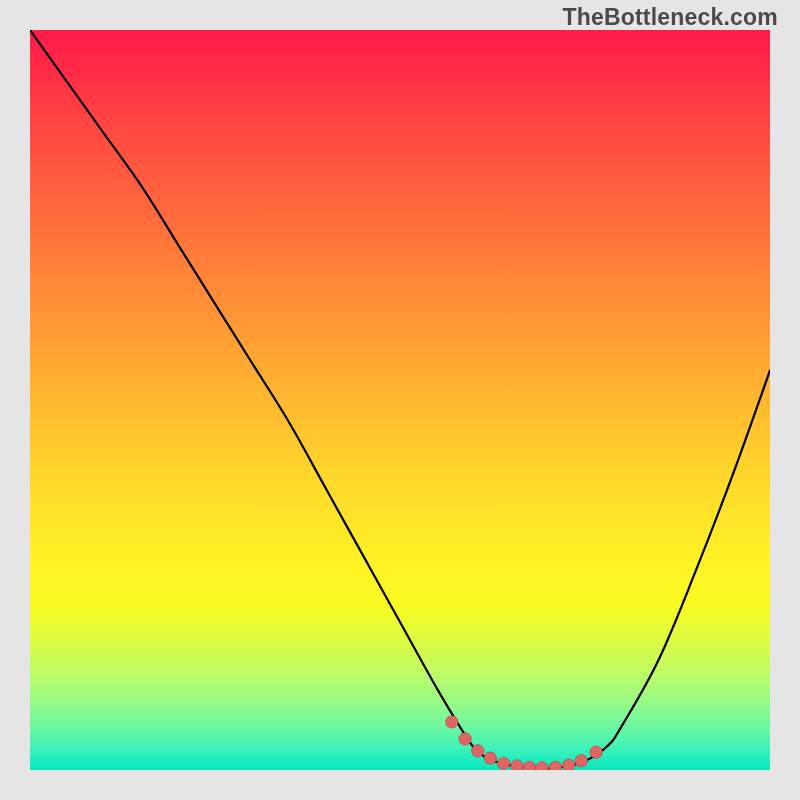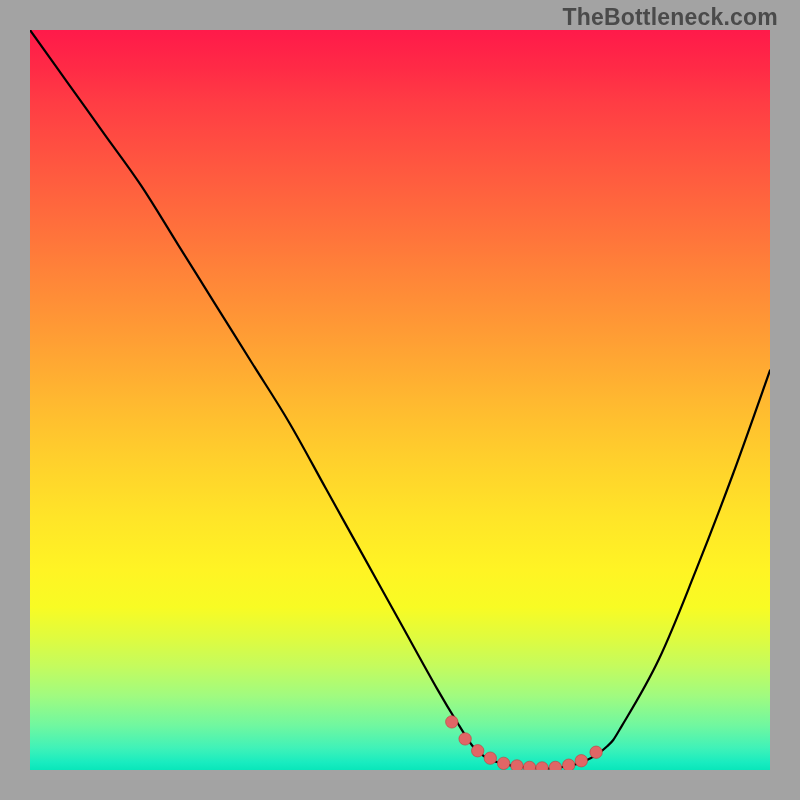--- a/index.html
+++ b/index.html
@@ -10,21 +10,21 @@
     background: #000;
     overflow: hidden;
     font-family: Arial, Helvetica, sans-serif;
   }
   .frame {
     position: absolute;
     left: 0;
     top: 0;
     width: 800px;
     height: 800px;
-    background: #a3a3a3;
+    background: #e5e5e5;
   }
   .plot-area {
     position: absolute;
     left: 30px;
     top: 30px;
     width: 740px;
     height: 740px;
     overflow: hidden;
   }
   .gradient-bg {

